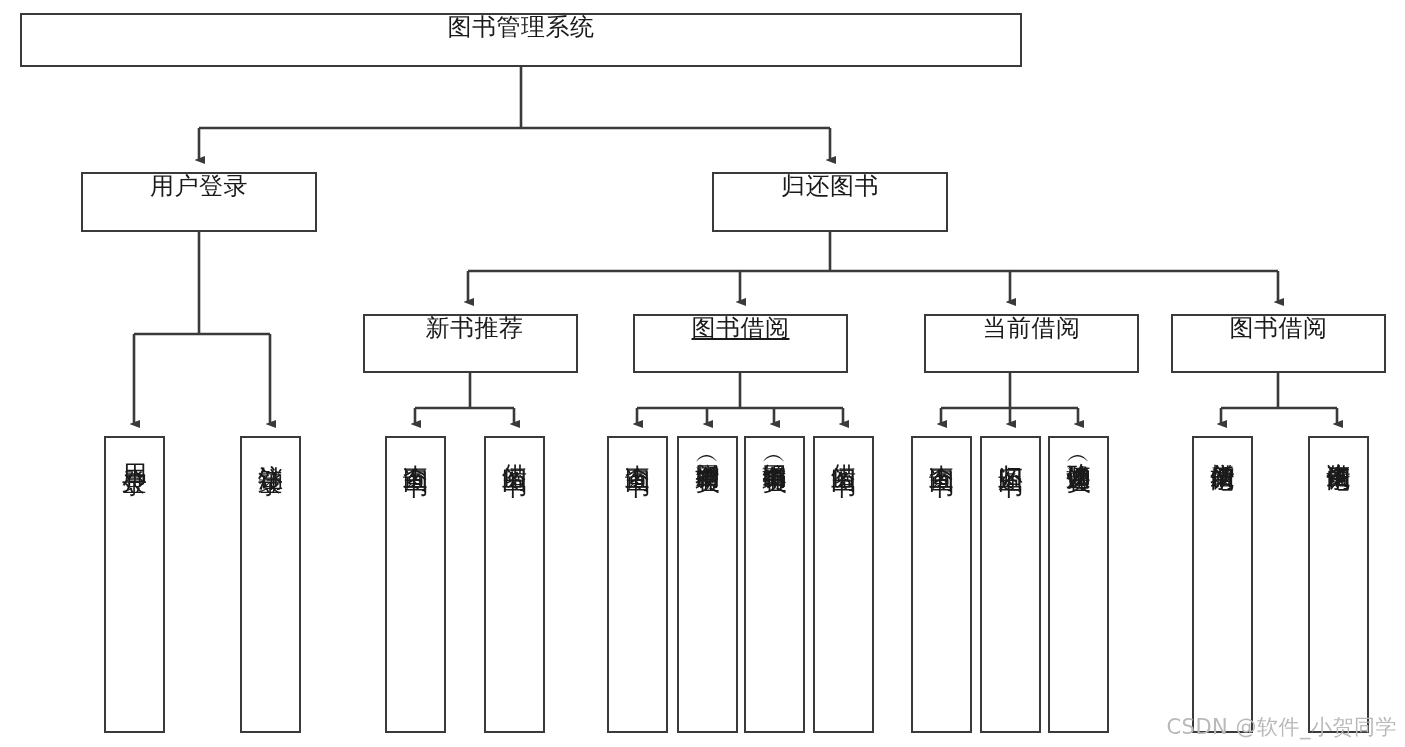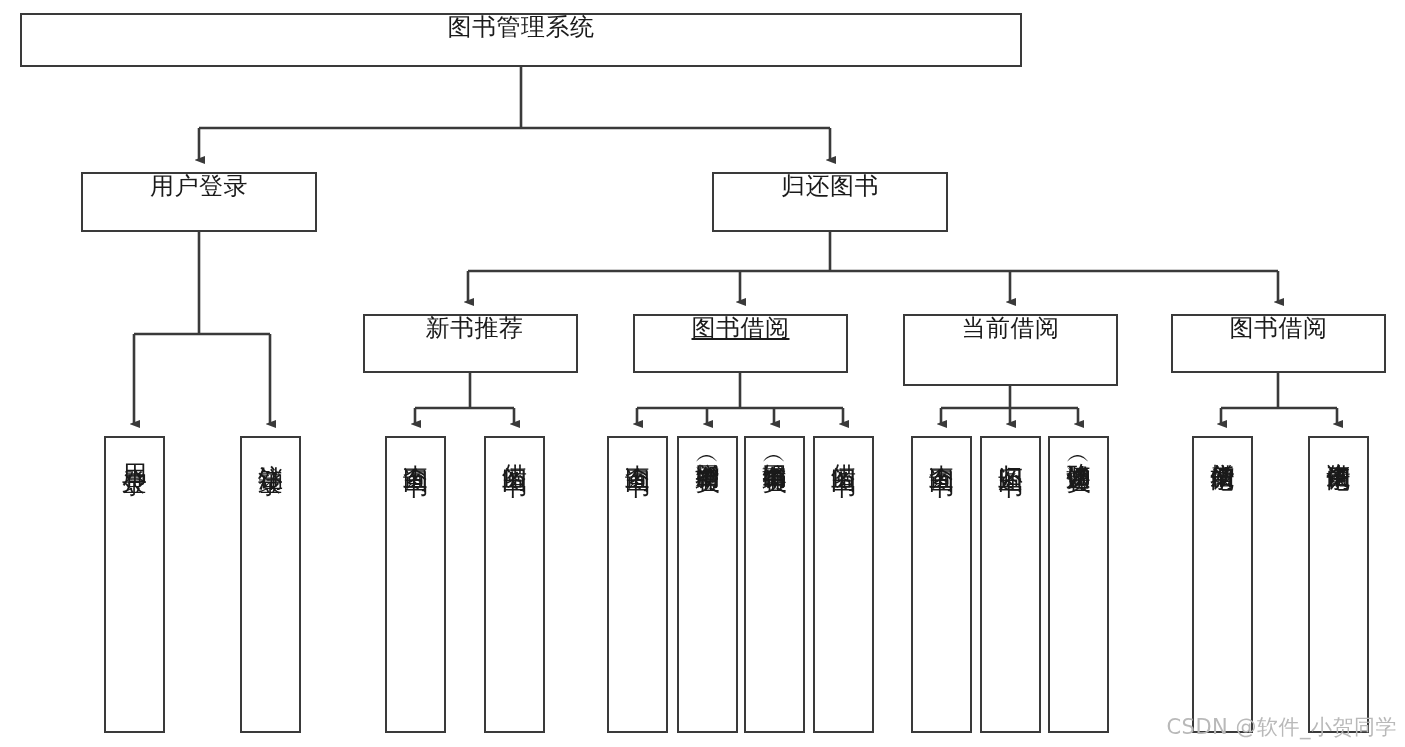--- a/index.html
+++ b/index.html
@@ -136,21 +136,21 @@
   <div class="node horiz" style="left:712px; top:172px; width:236px; height:60px;">
     <span class="node-label">归还图书</span>
   </div>
 
   <div class="node horiz" style="left:363px; top:314px; width:215px; height:59px;padding-left:8px;">
     <span class="node-label">新书推荐</span>
   </div>
   <div class="node horiz" style="left:633px; top:314px; width:215px; height:59px;text-decoration:underline;">
     <span class="node-label">图书借阅</span>
   </div>
-  <div class="node horiz" style="left:903px; top:314px; width:215px; height:72px;">
+  <div class="node horiz" style="left:924px; top:314px; width:215px; height:59px;">
     <span class="node-label">当前借阅</span>
   </div>
   <div class="node horiz" style="left:1171px; top:314px; width:215px; height:59px;">
     <span class="node-label">图书借阅</span>
   </div>
 
   <div class="node vert" style="left:104px; top:436px; width:61px; height:297px;">
     <span class="node-label">用户登录</span>
   </div>
   <div class="node vert" style="left:240px; top:436px; width:61px; height:297px;">

